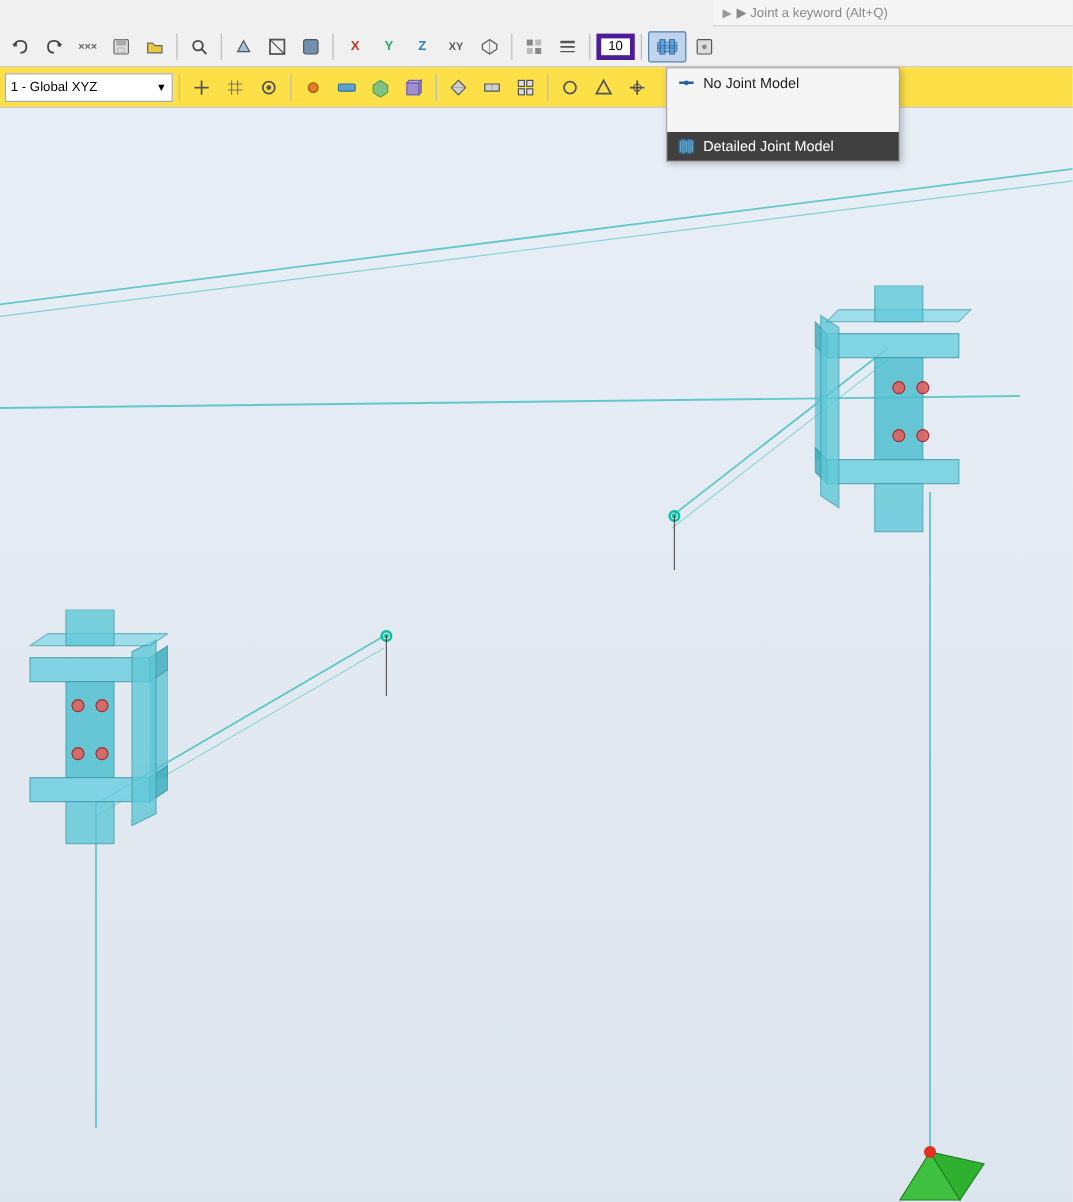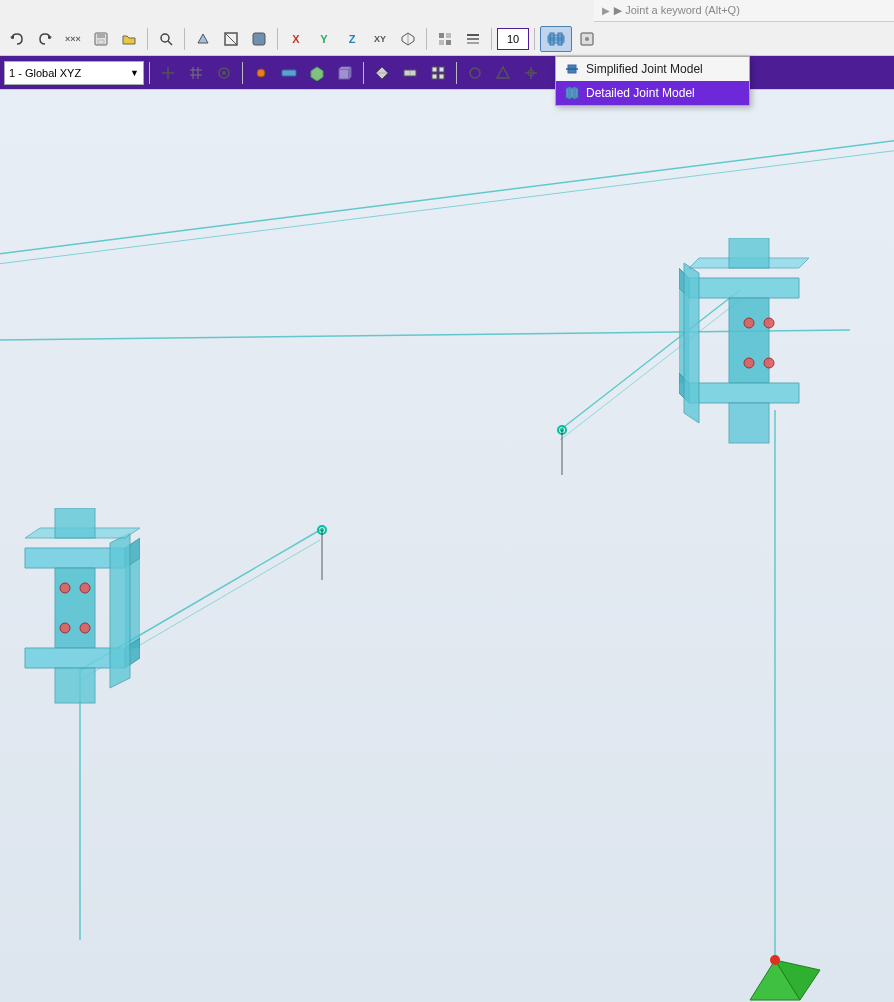--- a/index.html
+++ b/index.html
@@ -45,21 +45,21 @@
       gap: 2px;
     }
 
     
     .toolbar-row2 {
       position: absolute;
       top: 56px;
       left: 0;
       right: 0;
       height: 34px;
-      background: #4c1d95;
+      background: #fde047;
       border-bottom: 1px solid #ccc;
       display: flex;
       align-items: center;
       padding: 0 4px;
       gap: 2px;
     }
 
     .tb-btn {
       width: 26px;
       height: 26px;
@@ -77,21 +77,21 @@
     .tb-btn.active { background: #c0d0e8; border-color: #6080b0; }
     .tb-separator {
       width: 1px;
       height: 22px;
       background: #bbb;
       margin: 0 3px;
     }
     .tb-num {
       width: 32px;
       height: 22px;
-      border: 1px solid #4c1d95;
+      border: 4px solid #4c1d95;
       background: white;
       text-align: center;
       font-size: 11px;
       display: flex;
       align-items: center;
       justify-content: center;
     }
 
     
     .viewport {
@@ -126,21 +126,21 @@
     .dropdown-item {
       display: flex;
       align-items: center;
       padding: 4px 8px;
       gap: 6px;
       cursor: pointer;
       font-size: 12px;
       color: #222;
       height: 24px;
     }
-    .dropdown-item.selected { background: #6d28d9; color: white; }
+    .dropdown-item.selected { background: #404040; color: white; margin-top: 29px; }
     .item-icon {
       width: 16px;
       height: 16px;
       flex-shrink: 0;
       display: flex;
       align-items: center;
       justify-content: center;
     }
 
     
@@ -486,30 +486,30 @@
 
       <rect x="50" y="165" width="40" height="40" fill="#60c8d8" stroke="#40a0b0" stroke-width="1" opacity="0.8"></rect>
 
       <rect x="50" y="0" width="40" height="30" fill="#60c8d8" stroke="#40a0b0" stroke-width="1" opacity="0.8"></rect>
     </svg>
   </div>
 </div>
 
 <div class="dropdown-menu">
 
-
   <div class="dropdown-item">
     <div class="item-icon">
       <svg width="16" height="16" viewBox="0 0 16 16">
-        <rect x="4" y="4" width="8" height="8" fill="#2060a0" stroke="#1040a0" stroke-width="1" opacity="0.8"></rect>
-        <line x1="2" y1="8" x2="14" y2="8" stroke="#2060a0" stroke-width="1.5"></line>
+        <line x1="2" y1="8" x2="14" y2="8" stroke="#2060a0" stroke-width="2"></line>
+        <circle cx="8" cy="8" r="2" fill="#2060a0"></circle>
       </svg>
     </div>
-    <span>Simplified Joint Model</span>
-  </div>
+    <span>No Joint Model</span>
+  </div>
+
 
   <div class="dropdown-item selected">
     <div class="item-icon">
       <svg width="16" height="16" viewBox="0 0 16 16">
         <rect x="2" y="3" width="12" height="10" fill="#6ab0d0" stroke="#3070a0" stroke-width="1" opacity="0.9"></rect>
         <rect x="4" y="2" width="3" height="12" fill="#5090c0" stroke="#3070a0" stroke-width="0.5" opacity="0.9"></rect>
         <rect x="9" y="2" width="3" height="12" fill="#5090c0" stroke="#3070a0" stroke-width="0.5" opacity="0.9"></rect>
       </svg>
     </div>
     <span>Detailed Joint Model</span>

